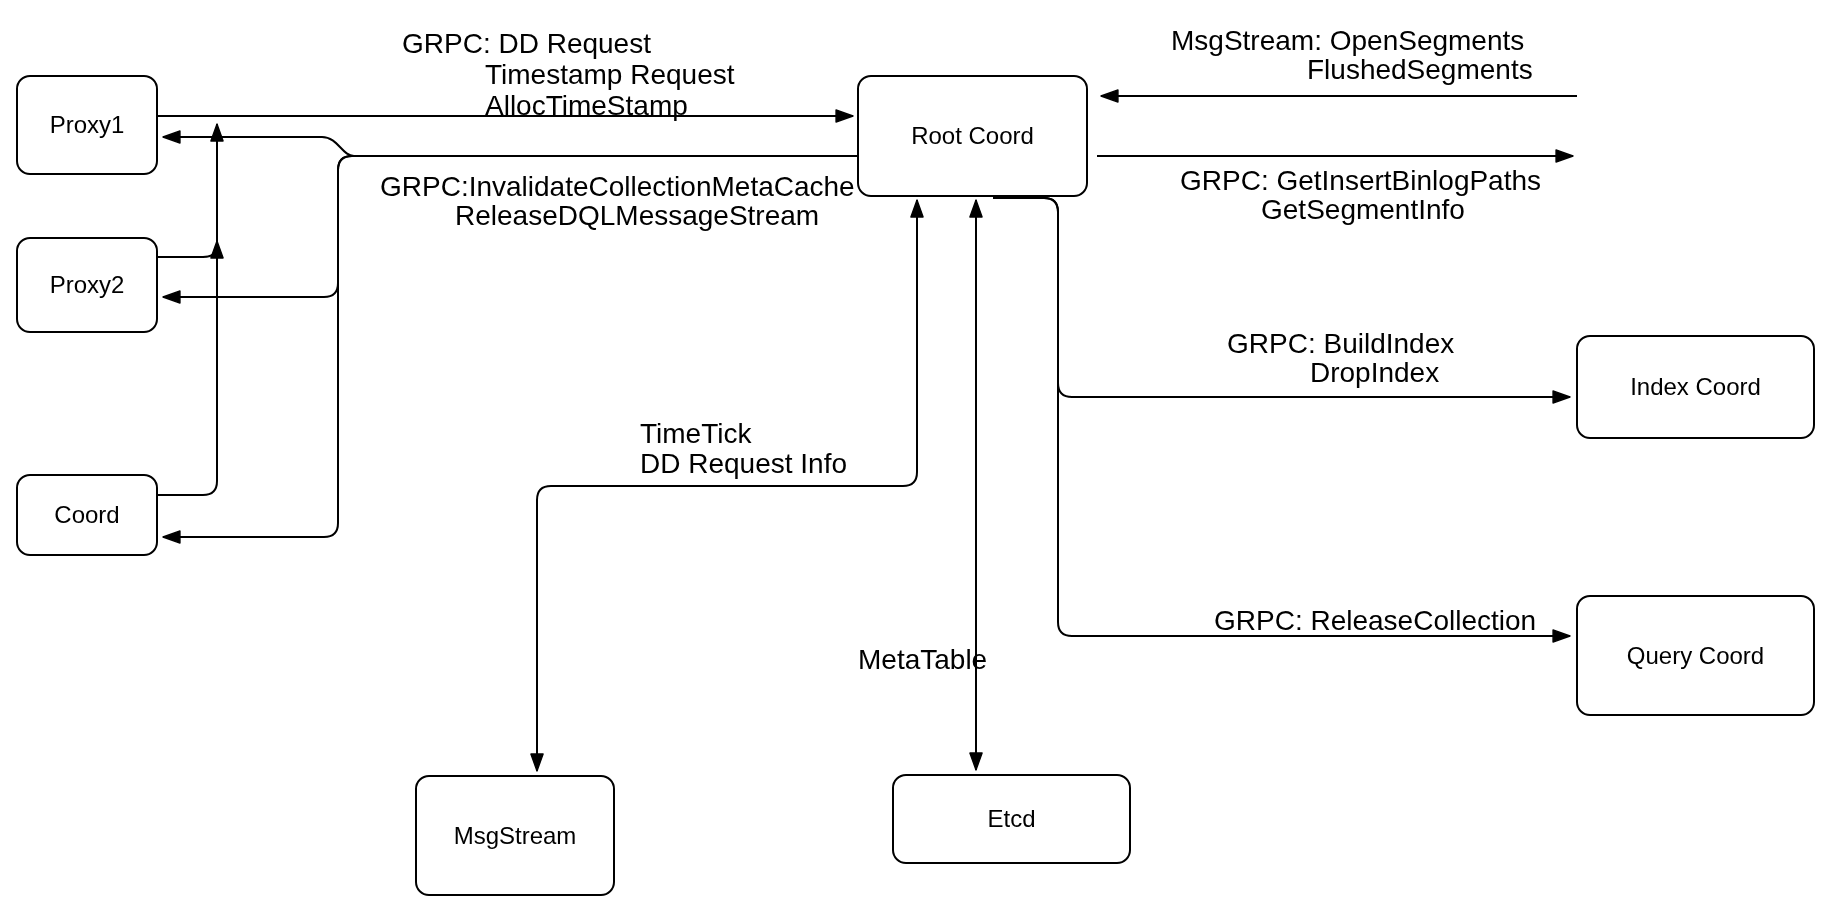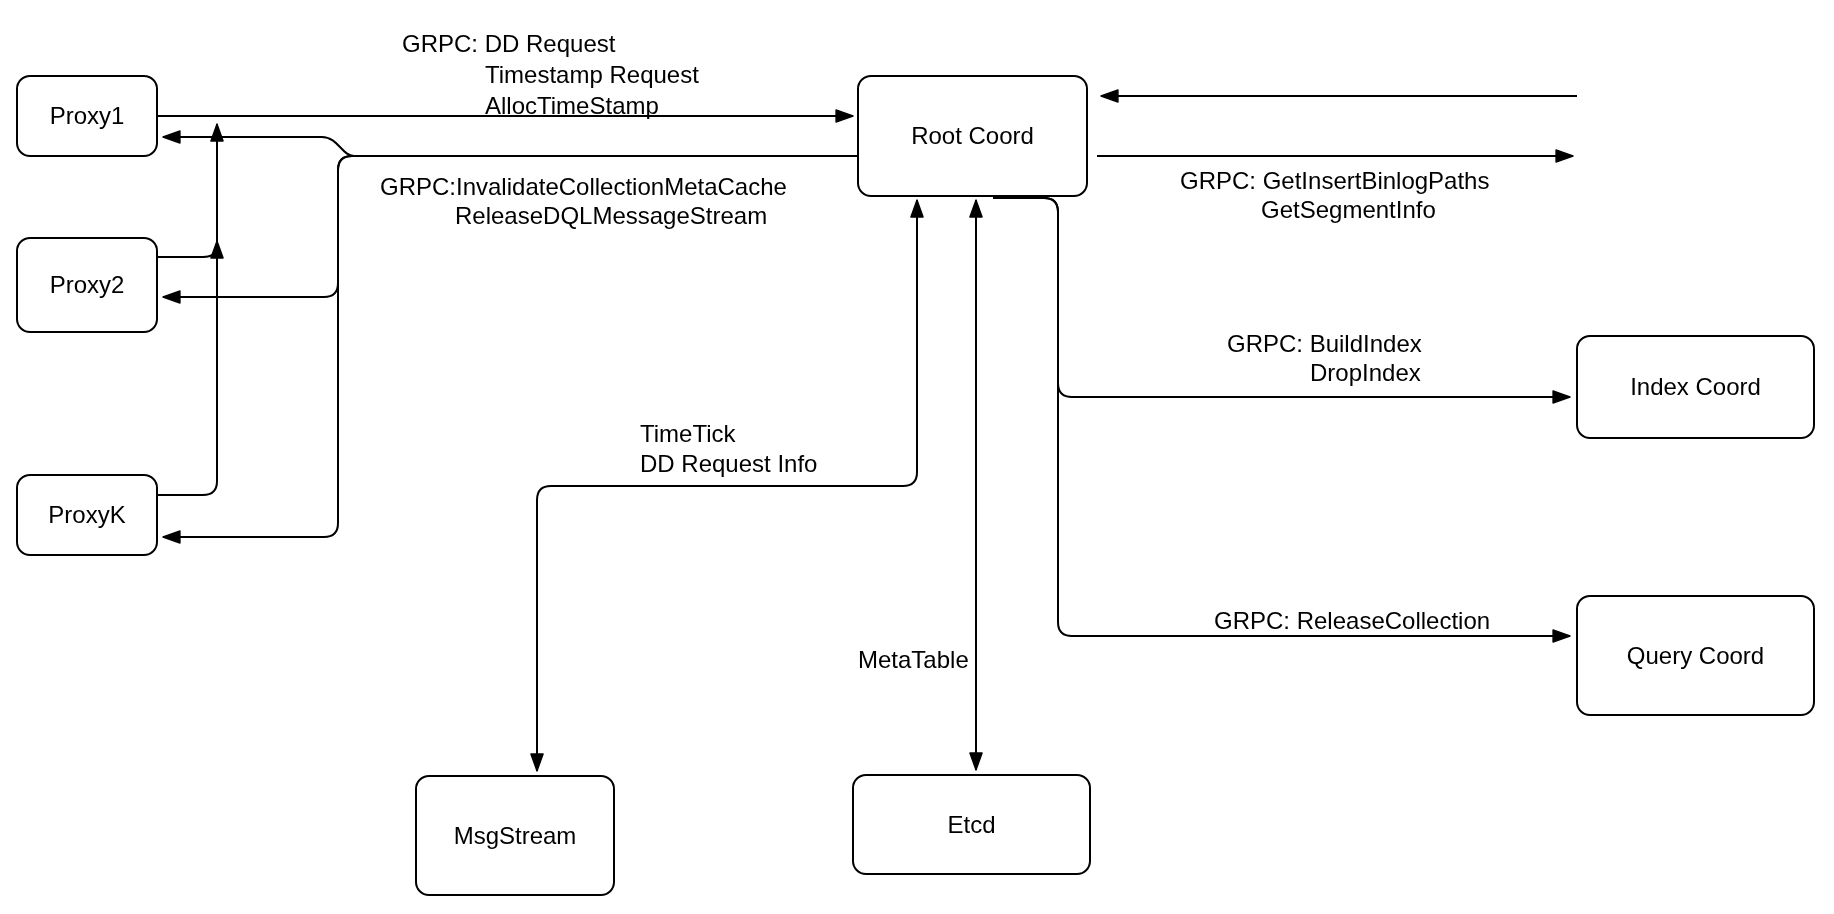--- a/index.html
+++ b/index.html
@@ -18,21 +18,21 @@
     box-sizing:border-box;
     background:var(--node-fill,#fff);
     border:2px solid var(--node-border,#000);
     border-radius:14px;
     display:flex;align-items:center;justify-content:center;
     font-size:24px;
     white-space:nowrap;
   }
   .edge-label{
     position:absolute;
-    font-size:24px;
+    font-size:28px;
     line-height:30px;
     white-space:nowrap;
   }
   .edge-label span{display:block;}
 </style>
 </head>
 <body>
 
 <div id="canvas">
 
@@ -64,59 +64,63 @@
 
     <path d="M 993 198 L 1044 198 Q 1058 198 1058 212 L 1058 383 Q 1058 397 1072 397 L 1570 397" marker-end="url(#arr)"></path>
 
     <path d="M 993 198 L 1044 198 Q 1058 198 1058 212 L 1058 622 Q 1058 636 1072 636 L 1570 636" marker-end="url(#arr)"></path>
 
     <path d="M 917 200 L 917 472 Q 917 486 903 486 L 551 486 Q 537 486 537 500 L 537 771" marker-start="url(#arrRev)" marker-end="url(#arr)"></path>
 
     <path d="M 976 200 L 976 770" marker-start="url(#arrRev)" marker-end="url(#arr)"></path>
   </svg>
 
-  <div class="node" style="left:16px;top:75px;width:142px;height:82px">
+  <div class="node" style="left:16px;top:75px;width:142px;height:100px">
     <span>Proxy1</span>
   </div>
   <div class="node" style="left:16px;top:237px;width:142px;height:96px">
     <span>Proxy2</span>
   </div>
   <div class="node" style="left:16px;top:474px;width:142px;height:82px">
-    <span>ProxyK</span>
+    <span>Coord</span>
   </div>
 
   <div class="node" style="left:857px;top:75px;width:231px;height:122px">
     <span>Root Coord</span>
   </div>
 
   <div class="node" style="left:1576px;top:335px;width:239px;height:104px">
     <span>Index Coord</span>
   </div>
   <div class="node" style="left:1576px;top:595px;width:239px;height:121px">
     <span>Query Coord</span>
   </div>
 
   <div class="node" style="left:415px;top:775px;width:200px;height:121px">
     <span>MsgStream</span>
   </div>
-  <div class="node" style="left:852px;top:774px;width:239px;height:101px">
+  <div class="node" style="left:892px;top:774px;width:239px;height:90px">
     <span>Etcd</span>
   </div>
 
   <div class="edge-label" style="left:402px;top:28px;line-height:31px">
     <span>GRPC: DD Request</span>
     <span style="margin-left:83px">Timestamp Request</span>
     <span style="margin-left:83px">AllocTimeStamp</span>
   </div>
 
   <div class="edge-label" style="left:380px;top:172px;line-height:29px">
     <span>GRPC:InvalidateCollectionMetaCache</span>
     <span style="margin-left:75px">ReleaseDQLMessageStream</span>
   </div>
 
+  <div class="edge-label" style="left:1171px;top:26px;line-height:29px">
+    <span>MsgStream: OpenSegments</span>
+    <span style="margin-left:136px">FlushedSegments</span>
+  </div>
 
   <div class="edge-label" style="left:1180px;top:166px;line-height:29px">
     <span>GRPC: GetInsertBinlogPaths</span>
     <span style="margin-left:81px">GetSegmentInfo</span>
   </div>
 
   <div class="edge-label" style="left:1227px;top:329px;line-height:29px">
     <span>GRPC: BuildIndex</span>
     <span style="margin-left:83px">DropIndex</span>
   </div>

